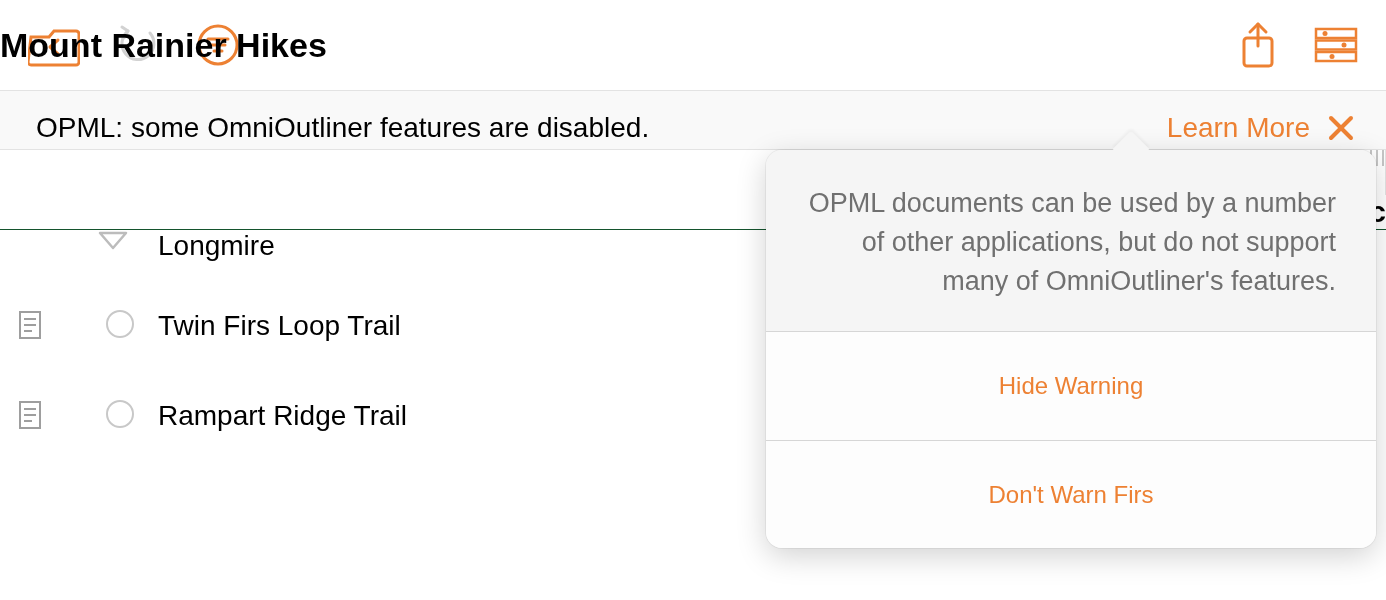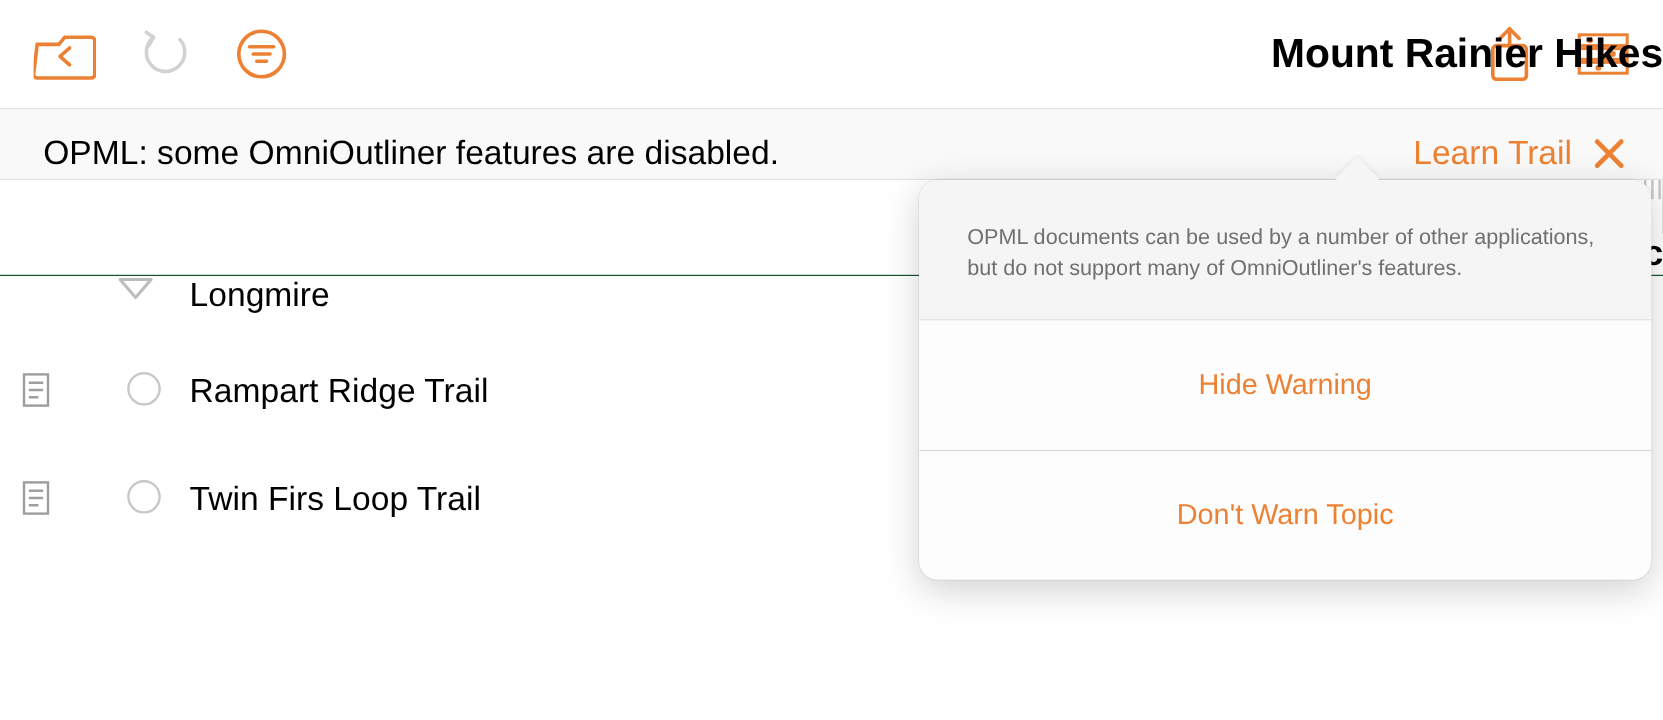--- a/index.html
+++ b/index.html
@@ -10,21 +10,21 @@
   .toolbar {
     height: 90px;
     display: flex;
     align-items: center;
     padding: 0 28px;
     background: #fff;
     position: relative;
   }
   .toolbar-left, .toolbar-right { display: flex; align-items: center; gap: 36px; }
   .toolbar-title {
-    position: absolute; left: 0; right: 0; text-align: right;
+    position: absolute; left: 0; right: 0; text-align: left;
     font-size: 34px; font-weight: 700; color: #000; pointer-events: none;
   }
   .tb-btn { cursor: pointer; display: flex; align-items: center; justify-content: center; }
   .tb-btn svg { display: block; }
 
   
   .banner {
     height: 60px;
     display: flex;
     align-items: center;
@@ -91,24 +91,24 @@
     top: -14px;
     right: 232px;
     width: 26px; height: 26px;
     background: #f5f5f5;
     transform: rotate(45deg);
     border-top-left-radius: 4px;
     box-shadow: -2px -2px 3px rgba(0,0,0,0.04);
   }
   .popover .msg {
     padding: 34px 40px 30px;
-    font-size: 18px;
+    font-size: 27px;
     line-height: 1.45;
     color: #707070;
-    text-align: left;
+    text-align: right;
     border-bottom: 1px solid #d6d6d6;
     background: #f5f5f5;
     border-radius: 16px 16px 0 0;
     position: relative;
     z-index: 1;
   }
   .popover .action {
     height: 108px;
     display: flex;
     align-items: center;
@@ -167,21 +167,21 @@
         <circle cx="11" cy="8.5" r="2.5" fill="#ED8133"></circle>
         <circle cx="30" cy="20" r="2.5" fill="#ED8133"></circle>
         <circle cx="18" cy="31.5" r="2.5" fill="#ED8133"></circle>
       </svg>
     </div>
   </div>
 </div>
 
 <div class="banner">
   <span class="msg">OPML: some OmniOutliner features are disabled.</span>
-  <span class="learn-more">Learn Trail</span>
+  <span class="learn-more">Learn More</span>
   <span class="close-x">
     <svg width="30" height="30" viewBox="0 0 30 30">
       <line x1="5" y1="5" x2="25" y2="25" stroke="#ED8133" stroke-width="4" stroke-linecap="round"></line>
       <line x1="25" y1="5" x2="5" y2="25" stroke="#ED8133" stroke-width="4" stroke-linecap="round"></line>
     </svg>
   </span>
 </div>
 
 <div class="header-row">
   <div class="gutter"></div>
@@ -229,37 +229,37 @@
       <svg width="24" height="30" viewBox="0 0 24 30">
         <rect x="2" y="2" width="20" height="26" fill="none" stroke="#9e9e9e" stroke-width="2"></rect>
         <line x1="6" y1="9" x2="18" y2="9" stroke="#9e9e9e" stroke-width="2"></line>
         <line x1="6" y1="15" x2="18" y2="15" stroke="#9e9e9e" stroke-width="2"></line>
         <line x1="6" y1="21" x2="14" y2="21" stroke="#9e9e9e" stroke-width="2"></line>
       </svg>
     </div>
     <div class="handle">
         <div class="circle-handle"></div>
       </div>
-    <div class="label">Rampart Ridge Trail</div>
+    <div class="label">Twin Firs Loop Trail</div>
   </div>
 
   <div class="row">
     <div class="note-icon">
       <svg width="24" height="30" viewBox="0 0 24 30">
         <rect x="2" y="2" width="20" height="26" fill="none" stroke="#9e9e9e" stroke-width="2"></rect>
         <line x1="6" y1="9" x2="18" y2="9" stroke="#9e9e9e" stroke-width="2"></line>
         <line x1="6" y1="15" x2="18" y2="15" stroke="#9e9e9e" stroke-width="2"></line>
         <line x1="6" y1="21" x2="14" y2="21" stroke="#9e9e9e" stroke-width="2"></line>
       </svg>
     </div>
     <div class="handle">
         <div class="circle-handle"></div>
       </div>
-    <div class="label">Twin Firs Loop Trail</div>
+    <div class="label">Rampart Ridge Trail</div>
   </div>
 
 </div>
 
 <div class="popover">
   <div class="msg">OPML documents can be used by a number of other applications, but do not support many of OmniOutliner's features.</div>
   <div class="action">Hide Warning</div>
-  <div class="action">Don't Warn Topic</div>
+  <div class="action">Don't Warn Firs</div>
 </div>
 
 </body></html>

